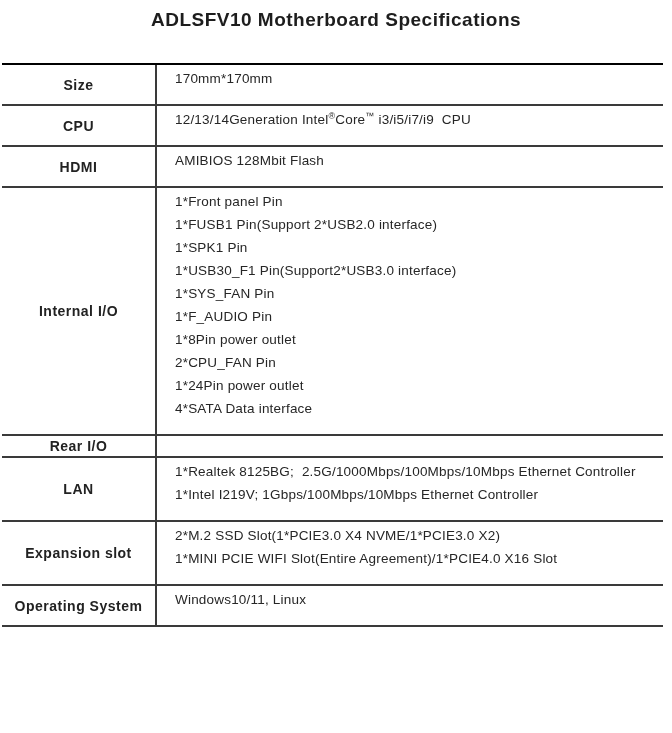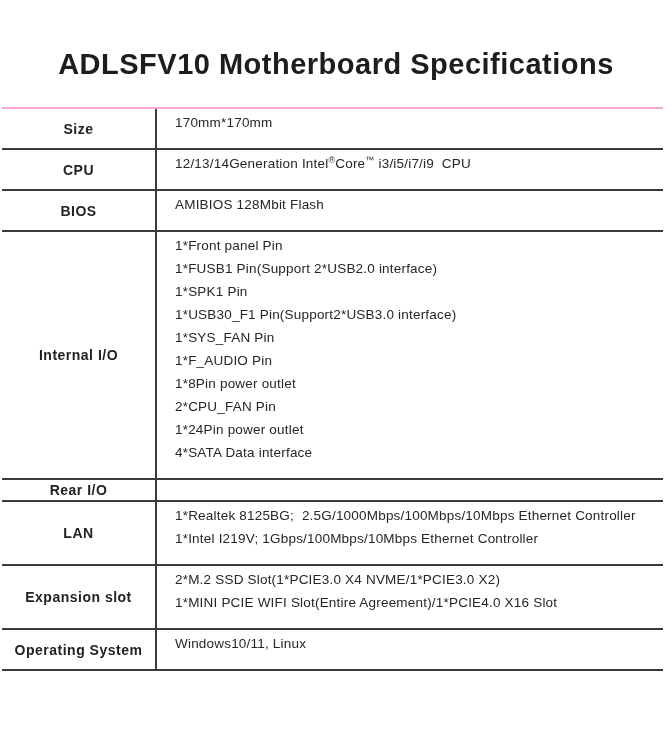--- a/index.html
+++ b/index.html
@@ -9,34 +9,34 @@
   }
   .page {
     width: 672px;
     height: 733px;
     background: #ffffff;
     font-family: "Liberation Sans", "DejaVu Sans", sans-serif;
     overflow: hidden;
     box-sizing: border-box;
   }
   .title {
-    margin: 16px;
-    padding-top: 28px;
+    margin: 0;
+    padding-top: 0;
     height: 40px;
     line-height: 40px;
     text-align: center;
-    font-size: 29px;
+    font-size: 19px;
     font-weight: bold;
     letter-spacing: 0.5px;
     color: #1d1d1d;
   }
   .spec-table {
     margin: 23px 7px 0 2px;
     width: 661px;
-    border-top: 2px solid #f9a8d4;
+    border-top: 2px solid #000000;
     box-sizing: border-box;
   }
   .row {
     display: flex;
     border-bottom: 2px solid #3a3a3a;
     align-items: stretch;
   }
   .label-cell {
     width: 155px;
     box-sizing: border-box;
@@ -83,21 +83,21 @@
           <div class="line">170mm*170mm</div>
         </div>
       </div>
       <div class="row">
         <div class="label-cell">CPU</div>
         <div class="value-cell">
           <div class="line">12/13/14Generation Intel<sup>®</sup>Core<sup>™</sup> i3/i5/i7/i9  CPU</div>
         </div>
       </div>
       <div class="row">
-        <div class="label-cell">BIOS</div>
+        <div class="label-cell">HDMI</div>
         <div class="value-cell">
           <div class="line">AMIBIOS 128Mbit Flash</div>
         </div>
       </div>
       <div class="row">
         <div class="label-cell">Internal I/O</div>
         <div class="value-cell">
           <div class="line">1*Front panel Pin</div>
           <div class="line">1*FUSB1 Pin(Support 2*USB2.0 interface)</div>
           <div class="line">1*SPK1 Pin</div>

